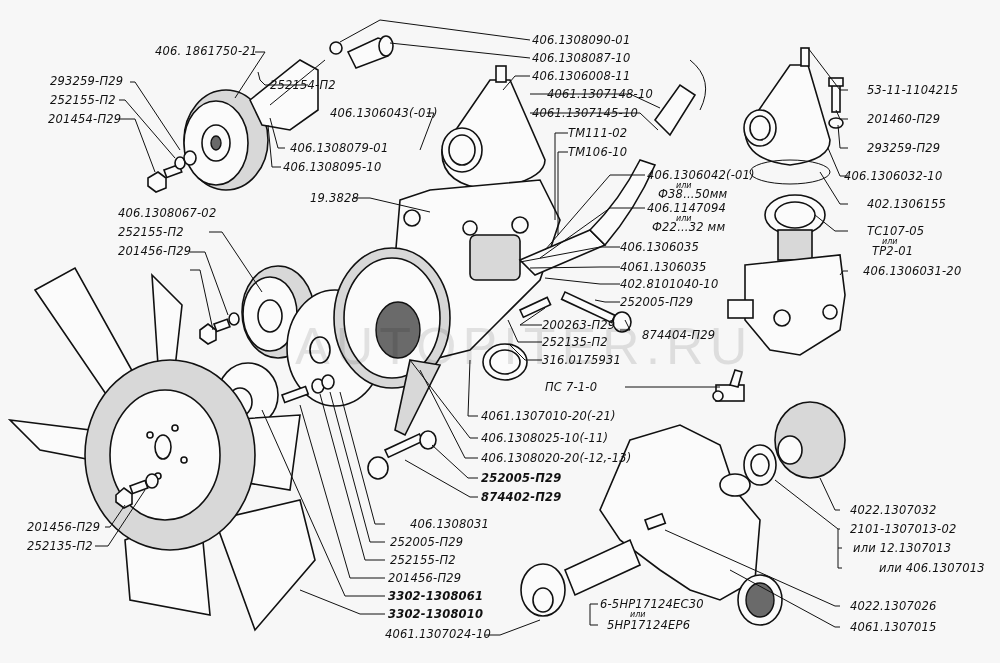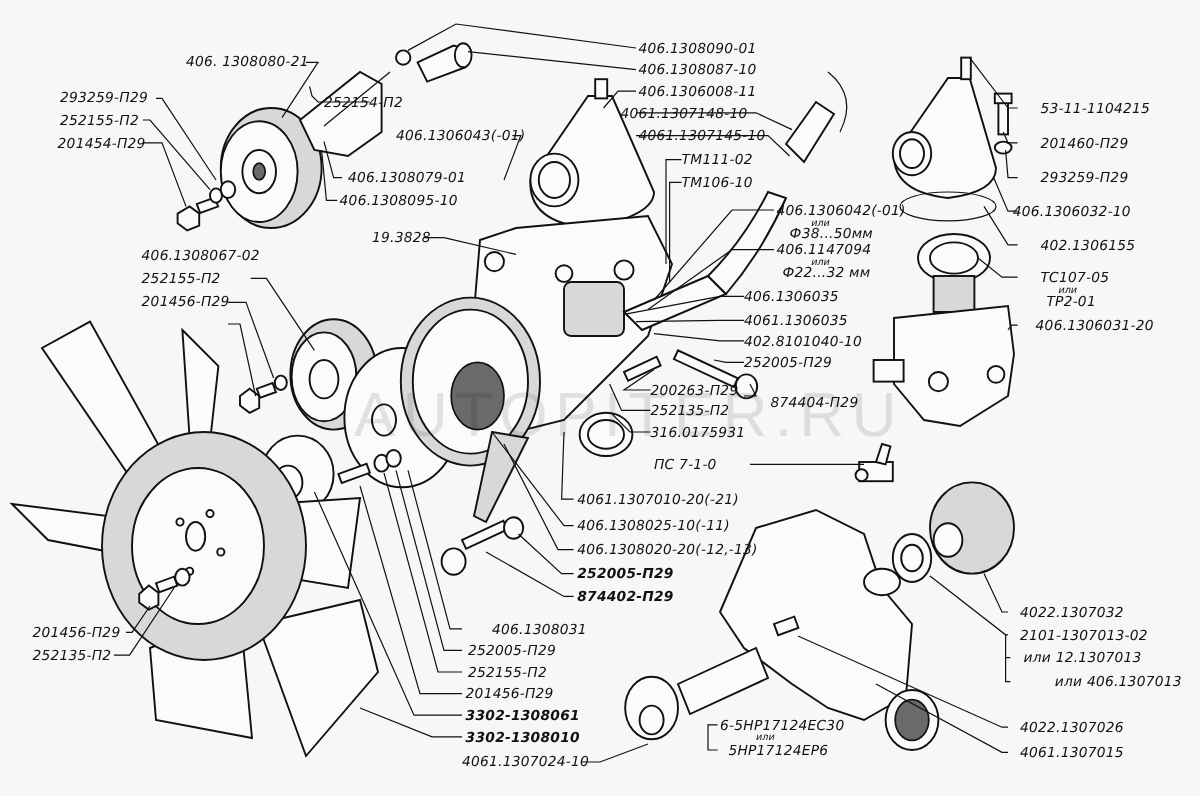--- a/index.html
+++ b/index.html
@@ -234,32 +234,32 @@
     <polyline class="ln" points="838,548 842,548"></polyline>
     <polyline class="ln" points="840,606 835,606 665,530"></polyline>
     <polyline class="ln" points="840,627 835,627 730,570"></polyline>
     <polyline class="ln" points="598,604 590,604 590,625 598,625"></polyline>
   </g>
 </svg>
 
 <div class="wm">AUTOPITER.RU</div>
 
 
-<span class="lbl" style="left:155px;top:46px">406. 1308080-21</span>
+<span class="lbl" style="left:155px;top:46px">406. 1861750-21</span>
 <span class="lbl" style="left:50px;top:76px">293259-П29</span>
 <span class="lbl" style="left:50px;top:95px">252155-П2</span>
 <span class="lbl" style="left:48px;top:114px">201454-П29</span>
 <span class="lbl" style="left:270px;top:80px">252154-П2</span>
 <span class="lbl" style="left:330px;top:108px">406.1306043(-01)</span>
 <span class="lbl" style="left:290px;top:143px">406.1308079-01</span>
 <span class="lbl" style="left:283px;top:162px">406.1308095-10</span>
 <span class="lbl" style="left:532px;top:35px">406.1308090-01</span>
 <span class="lbl" style="left:532px;top:53px">406.1308087-10</span>
 <span class="lbl" style="left:532px;top:71px">406.1306008-11</span>
-<span class="lbl" style="left:517px;top:89px">4061.1307148-10</span>
+<span class="lbl" style="left:547px;top:89px">4061.1307148-10</span>
 <span class="lbl" style="left:532px;top:108px">4061.1307145-10</span>
 <span class="lbl" style="left:568px;top:128px">ТМ111-02</span>
 <span class="lbl" style="left:568px;top:147px">ТМ106-10</span>
 <span class="lbl" style="left:310px;top:193px">19.3828</span>
 <span class="lbl" style="left:647px;top:170px">406.1306042(-01)</span>
 <span class="sm" style="left:676px;top:182px">или</span>
 <span class="lbl" style="left:658px;top:189px">Ф38...50мм</span>
 <span class="lbl" style="left:647px;top:203px">406.1147094</span>
 <span class="sm" style="left:676px;top:215px">или</span>
 <span class="lbl" style="left:652px;top:222px">Ф22...32 мм</span>

